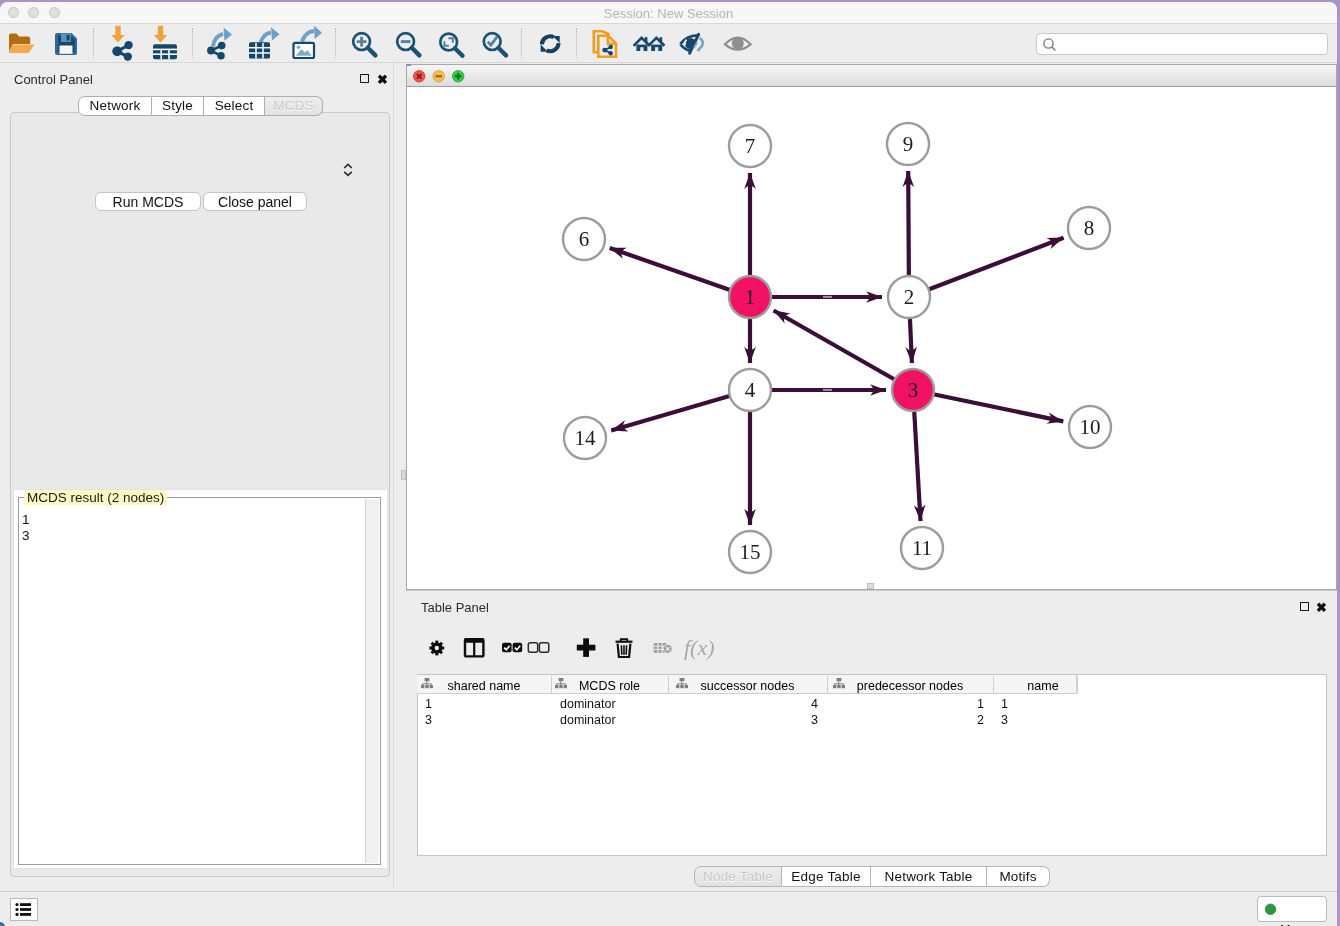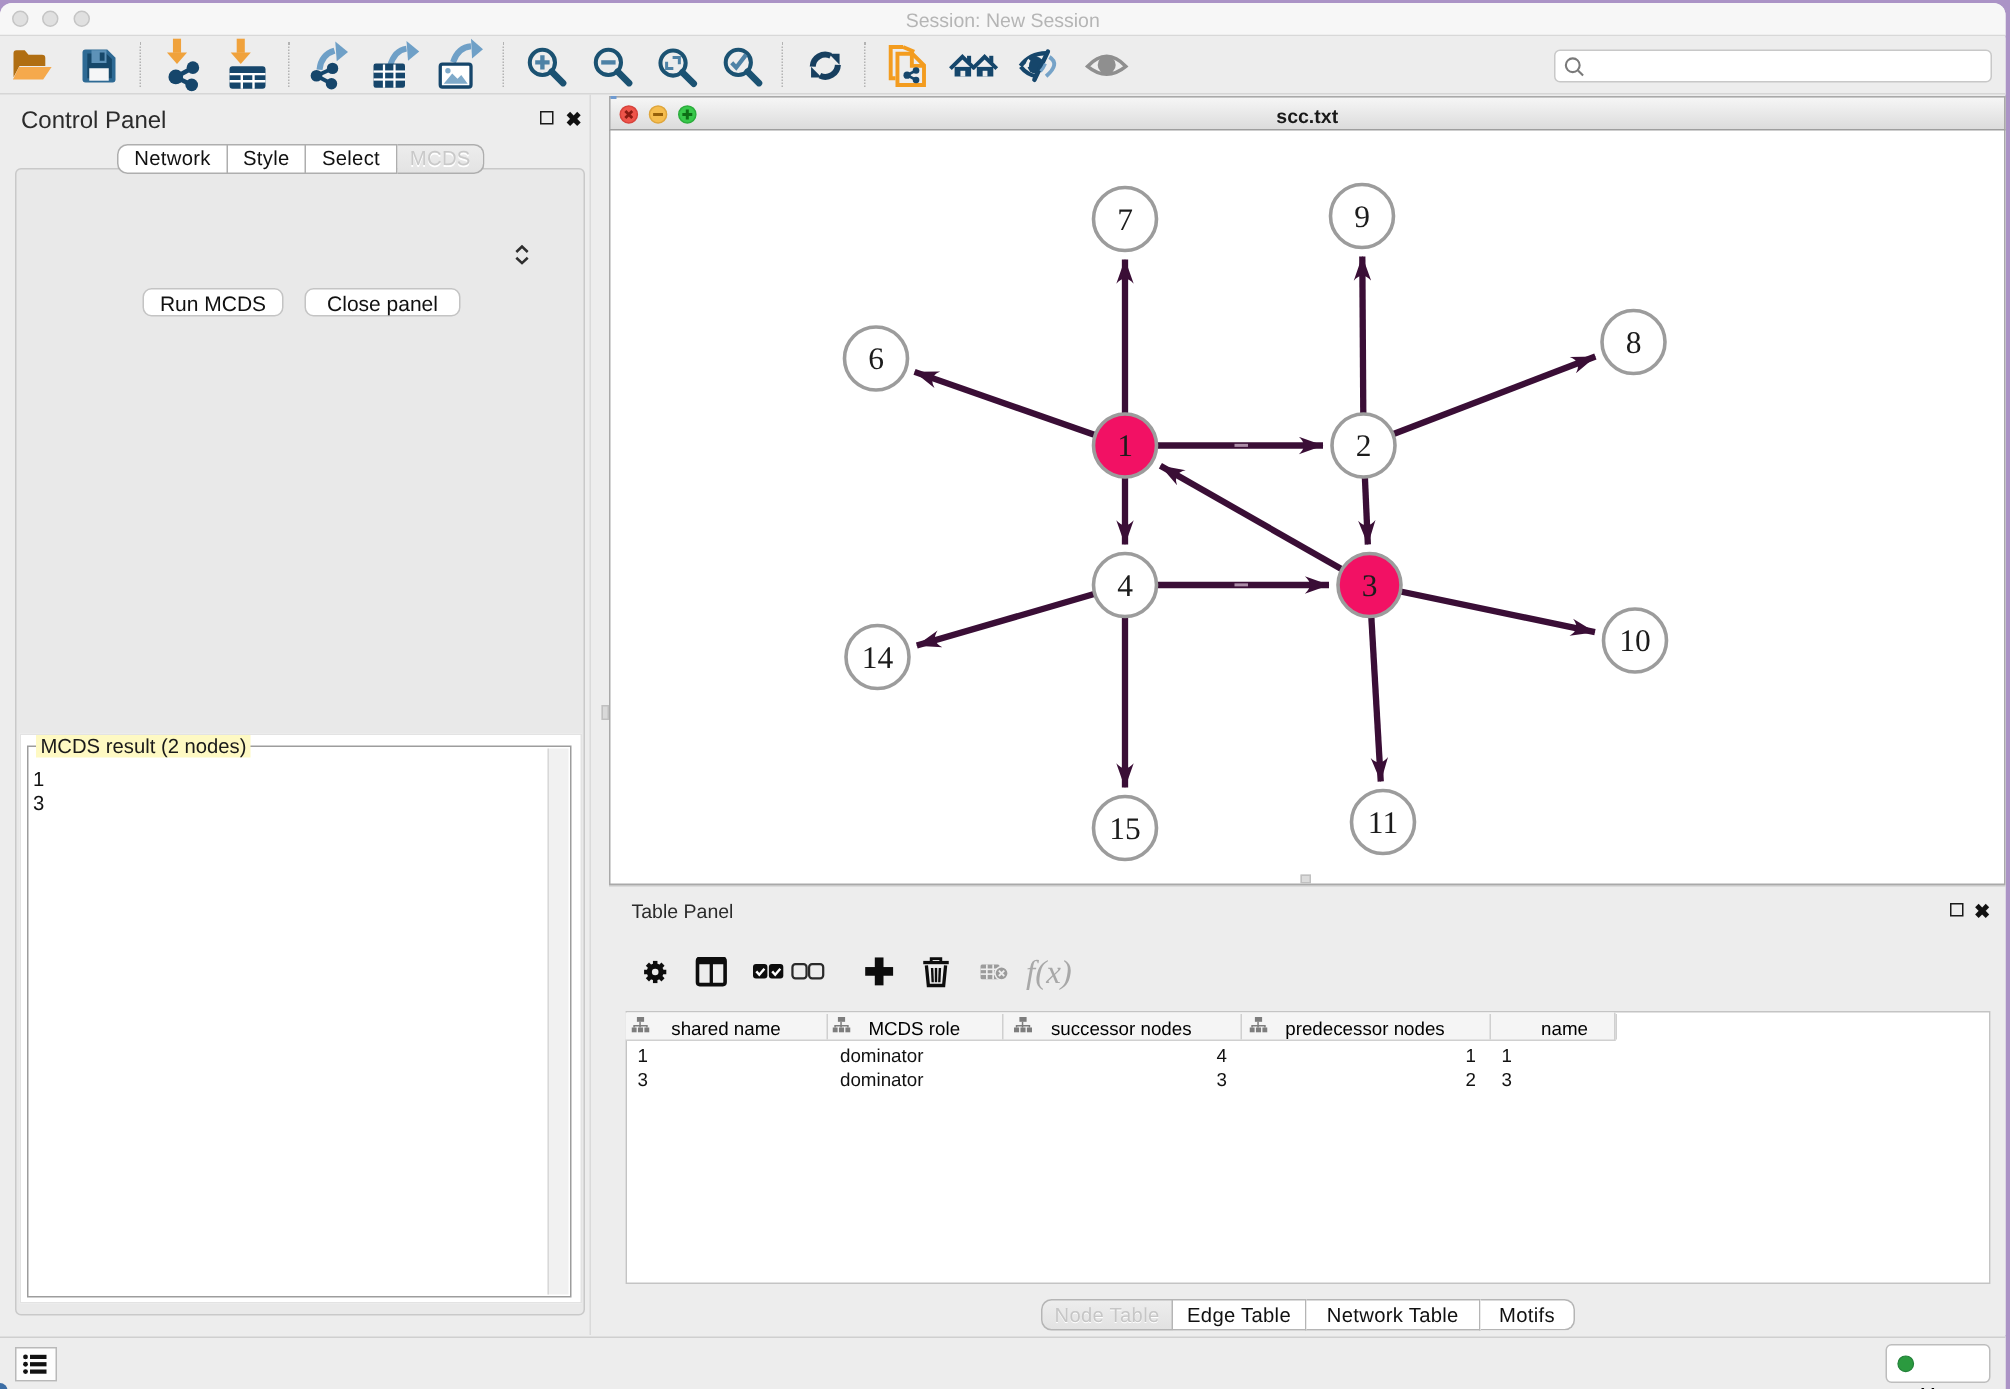--- a/index.html
+++ b/index.html
@@ -8,21 +8,21 @@
 .abs { position:absolute; }
 #win { position:absolute; left:0; top:2px; width:1337px; height:924px; background:#ededed; border-radius:8px 8px 0 0; }
 #titlebar { position:absolute; left:0; top:2px; width:1337px; height:22px; background:#f7f7f7; border-radius:8px 8px 0 0; border-bottom:1px solid #d8d8d8; }
 .tl { position:absolute; top:5px; width:11px; height:11px; border-radius:50%; background:#e0e0e0; border:1px solid #c5c5c5; }
 #wintitle { position:absolute; top:6px; left:0; width:1337px; text-align:center; font-size:13px; color:#b5b5b5; }
 #toolbar { position:absolute; left:0; top:25px; width:1337px; height:38px; background:#ededed; border-bottom:1px solid #d6d6d6; }
 .sep { position:absolute; top:28px; height:30px; width:0px; border-left:1px dotted #b3b3b3; }
 #searchbox { position:absolute; left:1036px; top:33px; width:292px; height:22px; background:#fff; border:1px solid #c8c8c8; border-radius:4px; }
 
 
-#cp-title { position:absolute; left:14px; top:72px; font-size:16px; color:#2b2b2b; }
+#cp-title { position:absolute; left:14px; top:72px; font-size:13px; color:#2b2b2b; }
 .panehdr-sq { position:absolute; width:9px; height:9px; border:1.5px solid #1a1a1a; background:transparent; }
 .panehdr-x { position:absolute; font-size:13px; font-weight:bold; color:#111; }
 .tab { position:absolute; top:96px; height:20px; background:#fff; border:1px solid #aeaeae; font-size:13.5px; letter-spacing:0.2px; color:#111; text-align:center; line-height:18px; }
 #cp-panel { position:absolute; left:10px; top:112px; width:380px; height:765px; border:1px solid #c9c9c9; border-radius:4px; background:#e9e9e9; }
 #opt-label { position:absolute; left:0px; top:137px; width:400px; text-align:center; font-size:14px; color:#1a1a1a; }
 #cp-select { position:absolute; left:44px; top:160px; width:311px; height:19px; background:#fff; border:1px solid #c2c2c2; border-radius:5px; font-size:14px; color:#111; line-height:17px; padding-left:13px; }
 .btn { position:absolute; top:192px; height:19px; background:#fff; border:1px solid #c4c4c4; border-radius:6px; font-size:14px; color:#111; text-align:center; line-height:18px; }
 #fs-container { position:absolute; left:13px; top:489px; width:375px; height:380px; background:#ffffff; border:1px solid #e3e3e3; }
 #fieldset { position:absolute; left:18px; top:497px; width:363px; height:368px; border:1px solid #9d9d9d; }
 #fs-legend { position:absolute; left:24px; top:490px; font-size:13.5px; color:#1a1a1a; background:#fef9c3; padding:0 3px; }
@@ -199,37 +199,36 @@
   <div class="panehdr-x" style="left:377px;top:72px;">✖</div>
   <div id="cp-panel"></div>
   <div class="tab" style="left:78px;width:74px;border-radius:7px 0 0 7px;">Network</div>
   <div class="tab" style="left:152px;width:52px;border-left:none;">Style</div>
   <div class="tab" style="left:204px;width:61px;border-left:none;">Select</div>
   <div class="tab" style="left:265px;width:58px;border-left:none;border-radius:0 7px 7px 0;background:linear-gradient(#ededed,#e3e3e3);color:#c9c9c9;text-shadow:0 1px 0 #ffffff;">MCDS</div>
   <svg class="abs" style="left:341px;top:162.5px;" width="14" height="14" viewBox="0 0 14 14">
     <path d="M3.2,5 L7,1.4 L10.8,5" fill="none" stroke="#2e2e2e" stroke-width="1.7"></path>
     <path d="M3.2,8.8 L7,12.4 L10.8,8.8" fill="none" stroke="#2e2e2e" stroke-width="1.7"></path>
   </svg>
-  <div class="btn" style="left:95px;width:94px;">Run MCDS</div>
+  <div class="btn" style="left:95px;width:106px;">Run MCDS</div>
   <div class="btn" style="left:203px;width:104px;">Close panel</div>
   <div id="fs-container"></div>
   <div id="fieldset"></div>
   <div id="fs-scroll"></div>
   <div id="fs-legend">MCDS result (2 nodes)</div>
   <div class="fs-line" style="top:512px;">1</div>
   <div class="fs-line" style="top:528px;">3</div>
 
   <div class="abs" style="left:393px;top:63px;width:1px;height:827px;background:#dadada;"></div>
 
   <div class="abs" style="left:401px;top:470px;width:5px;height:10px;background:#d9d9d9;border:1px solid #c0c0c0;z-index:6;"></div>
   <div class="abs" style="left:867px;top:583px;width:7px;height:6px;background:#dcdcdc;border:1px solid #c0c0c0;z-index:6;"></div>
 
   <div id="netwin"></div>
   <div id="nw-titlebar"></div>
-  <div id="nw-title">scc.txt</div>
   <div class="abs" style="left:407px;top:64px;width:4px;height:2px;background:#6f9bd1;"></div>
   <svg class="abs" style="left:412px;top:69px;" width="60" height="15" viewBox="0 0 60 15">
     <circle cx="7.2" cy="7.3" r="5.7" fill="#ee544a" stroke="#d7423b" stroke-width="1"></circle>
     <path d="M4.9,5 l4.6,4.6 M9.5,5 l-4.6,4.6" stroke="#8a1a12" stroke-width="1.9"></path>
     <circle cx="26.7" cy="7.3" r="5.7" fill="#f5bd4f" stroke="#dfa63c" stroke-width="1"></circle>
     <path d="M23.4,7.3 h6.6" stroke="#96600a" stroke-width="2"></path>
     <circle cx="46.2" cy="7.3" r="5.7" fill="#38c84b" stroke="#2bad3c" stroke-width="1"></circle>
     <path d="M42.9,7.3 h6.6 M46.2,4 v6.6" stroke="#0d6e16" stroke-width="2"></path>
   </svg>
   <svg id="graph" class="abs" style="left:406px;top:87px;" width="931" height="503" viewBox="0 0 931 503">

